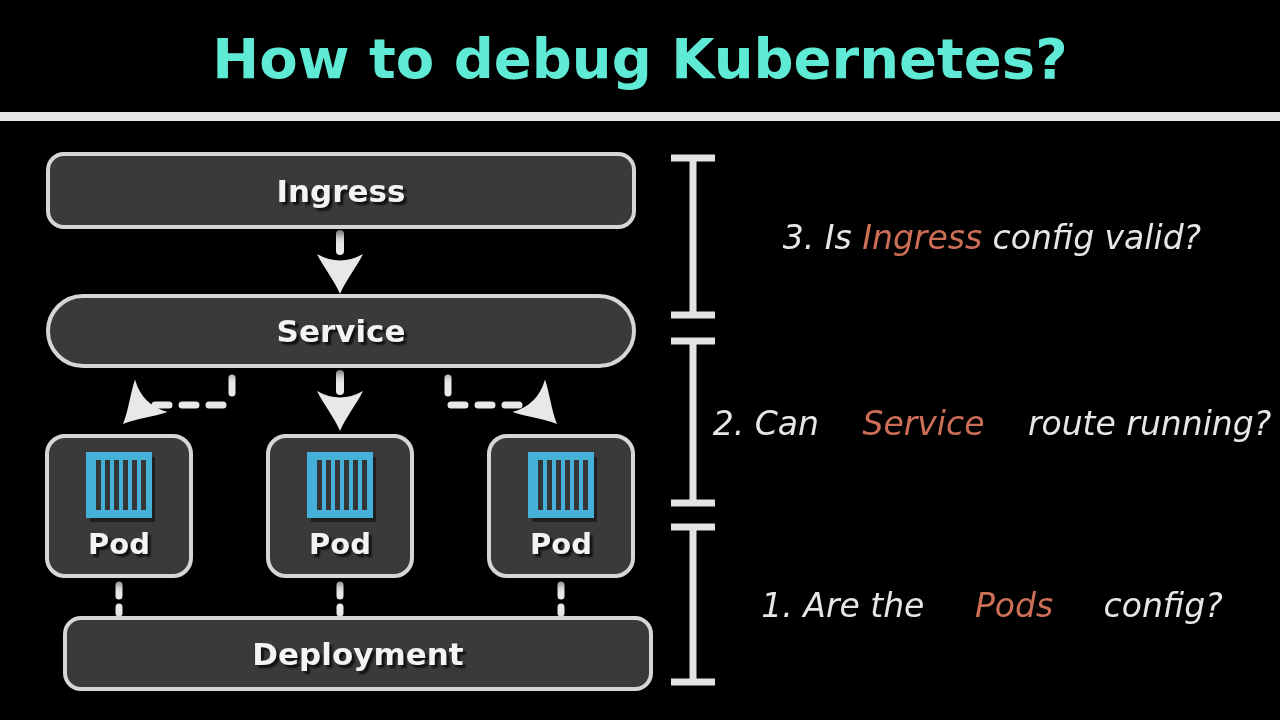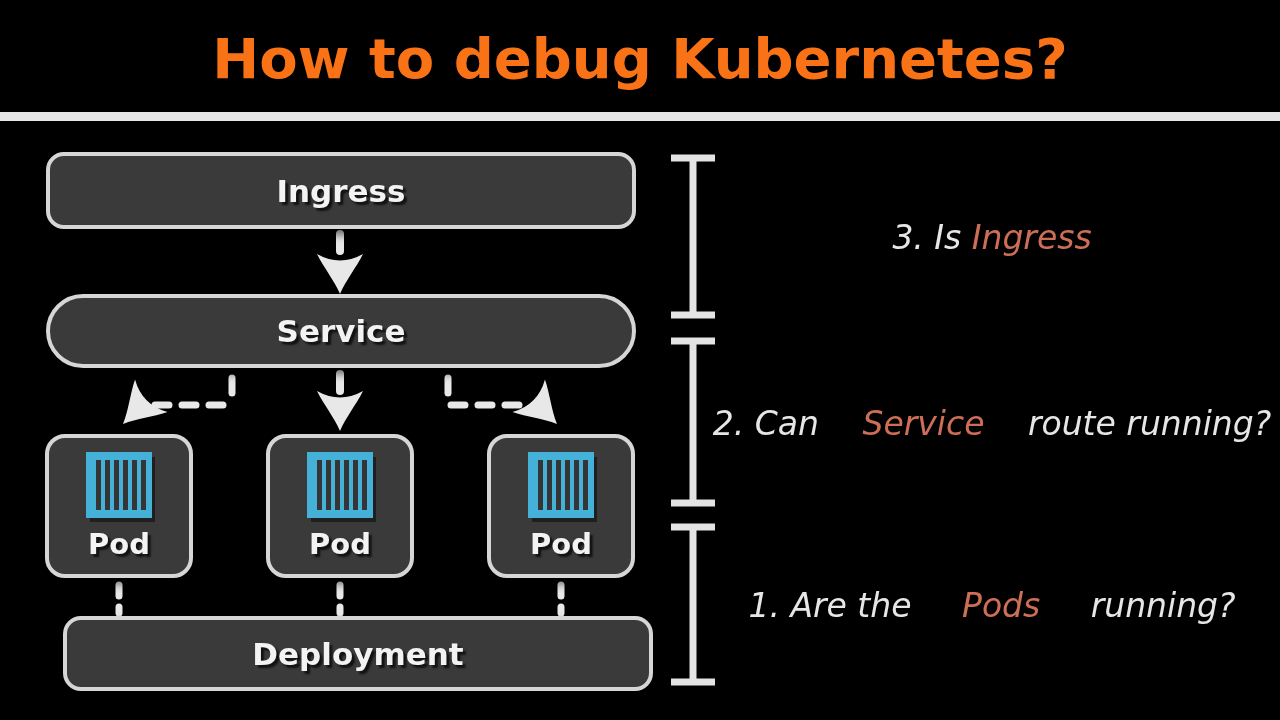--- a/index.html
+++ b/index.html
@@ -4,21 +4,21 @@
 <style>
   html,body{margin:0;padding:0;}
   body{
     width:1280px;height:720px;position:relative;overflow:hidden;
     background:#000000;
     font-family:"DejaVu Sans","Liberation Sans",sans-serif;
   }
   .title{
     position:absolute;top:16px;left:0;width:1280px;height:84px;
     display:flex;align-items:center;justify-content:center;
-    font-size:56px;font-weight:700;color:#f97316;letter-spacing:0px;
+    font-size:56px;font-weight:700;color:#5eead4;letter-spacing:0px;
     text-shadow:2px 3px 3px rgba(0,0,0,0.9);
   }
   .divider{
     position:absolute;top:112px;left:0;width:1280px;height:9px;
     background:#e6e6e6;
   }
   .svg-layer{
     position:absolute;top:0;left:0;width:1280px;height:720px;
     pointer-events:none;
   }
@@ -159,20 +159,20 @@
     </g>
   </svg>
   <span class="label">Pod</span>
 </div>
 
 <div class="box deployment">
   <span class="label">Deployment</span>
 </div>
 
 <div class="question q3">
-  <span>3. Is </span><span class="hl">Ingress</span>
+  <span>3. Is </span><span class="hl">Ingress</span><span> config valid?</span>
 </div>
 <div class="question q2">
   <span>2. Can </span><span class="hl">Service</span><span> route running?</span>
 </div>
 <div class="question q1">
-  <span>1. Are the </span><span class="hl">Pods</span><span> running?</span>
+  <span>1. Are the </span><span class="hl">Pods</span><span> config?</span>
 </div>
 
 </body></html>

